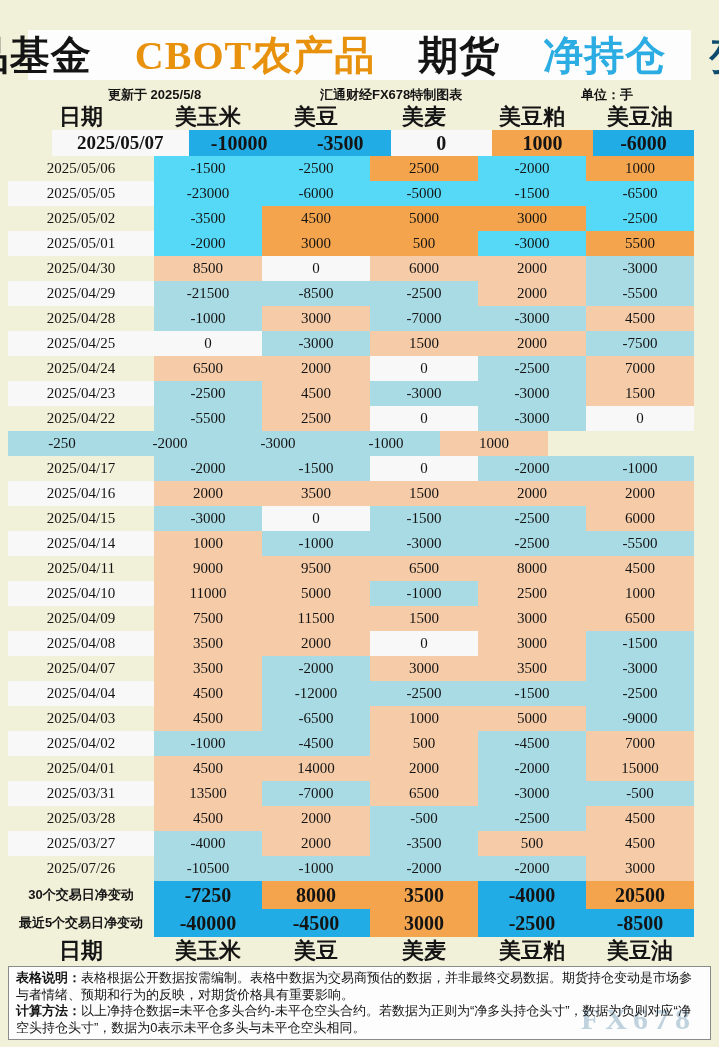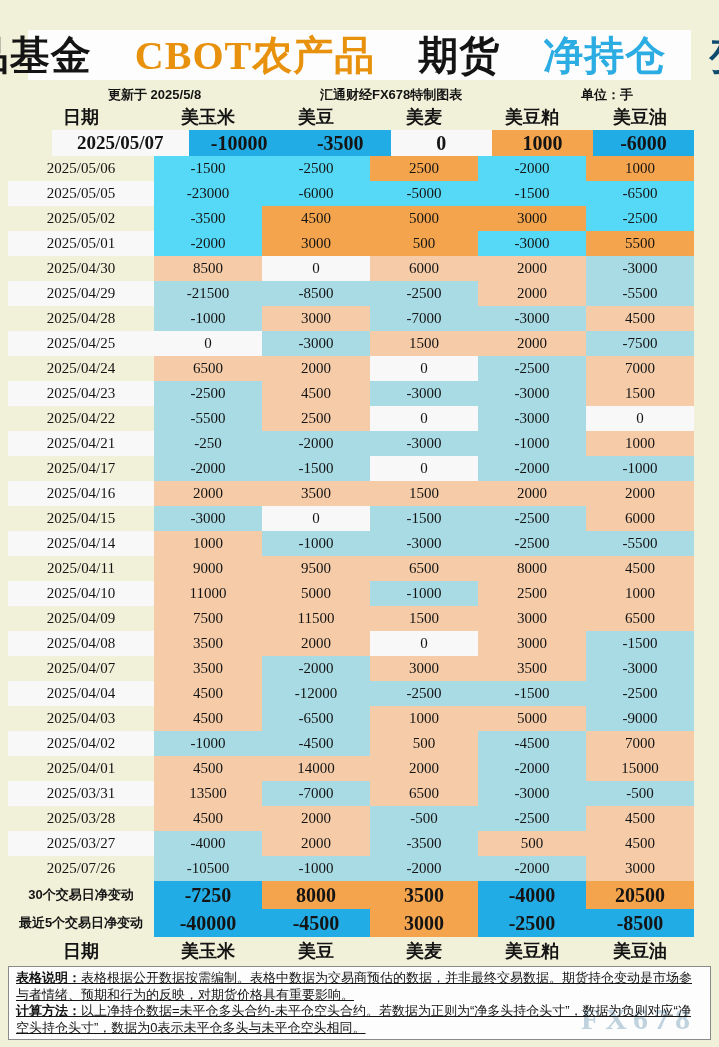--- a/index.html
+++ b/index.html
@@ -21,21 +21,21 @@
     font-family:"Liberation Serif",serif;font-weight:bold;font-size:40px;
     letter-spacing:1px;white-space:nowrap;gap:43px;
   }
   .meta-row{
     margin:6px 8px 0 8px;height:18px;display:flex;align-items:center;
     justify-content:space-between;padding:0 78px 0 100px;
     font-size:13px;font-weight:bold;
   }
   .tbl{margin-left:8px;width:686px;}
   .hdr{display:flex;height:26px;align-items:center;
-    font-family:"Liberation Serif",serif;font-weight:bold;font-size:18px;}
+    font-family:"Liberation Serif",serif;font-weight:bold;font-size:22px;}
   .hdr .hcell{width:108px;text-align:center;}
   .hdr .hdate{width:146px;text-align:center;}
   .row{display:flex;height:25px;font-family:"Liberation Serif",serif;font-size:15px;}
   .row .cell{width:108px;display:flex;align-items:center;justify-content:center;}
   .row .datec{width:146px;}
   .row.tier-primary{height:26px;font-size:20px;font-weight:bold;padding-left:44px;}
   .row.tier-primary .datec{font-size:19px;}
   .srow{display:flex;height:28px;font-family:"Liberation Serif",serif;}
   .srow .cell{width:108px;display:flex;align-items:center;justify-content:center;
     font-size:20px;font-weight:bold;}
@@ -46,21 +46,21 @@
   .alt-a{background:var(--white);}
   .alt-b{background:var(--page-bg);}
   .zero{background:var(--white);}
   .pos-primary,.pos-recent,.pos-summary{background:var(--pos-strong);}
   .neg-primary,.neg-summary{background:var(--neg-strong);}
   .neg-recent{background:var(--neg-recent);}
   .pos-normal{background:var(--pos-pale);}
   .neg-normal{background:var(--neg-pale);}
   .notes{
     margin:1px 8px 2px 8px;background:#FDFDFD;border:1px solid #8a8a8a;
-    padding:3px 7px;font-size:13px;line-height:16.5px;position:relative;text-decoration:underline;
+    padding:3px 7px;font-size:13px;line-height:16.5px;position:relative;
   }
   .notes b{font-weight:bold;}
   .watermark{
     position:absolute;right:14px;bottom:12px;
     font-family:"Liberation Serif",serif;font-size:30px;letter-spacing:6px;
     color:#BFD2DE;font-weight:bold;pointer-events:none;
   }
 </style>
 </head>
 <body>
@@ -179,21 +179,20 @@
       </div>
       <div class="row tier-normal">
         <div class="cell datec alt-b">2025/04/22</div>
         <div class="cell neg-normal">-5500</div>
         <div class="cell pos-normal">2500</div>
         <div class="cell zero">0</div>
         <div class="cell neg-normal">-3000</div>
         <div class="cell zero">0</div>
       </div>
       <div class="row tier-normal">
-        <div class="cell datec alt-a">2025/04/21</div>
         <div class="cell neg-normal">-250</div>
         <div class="cell neg-normal">-2000</div>
         <div class="cell neg-normal">-3000</div>
         <div class="cell neg-normal">-1000</div>
         <div class="cell pos-normal">1000</div>
       </div>
       <div class="row tier-normal">
         <div class="cell datec alt-b">2025/04/17</div>
         <div class="cell neg-normal">-2000</div>
         <div class="cell neg-normal">-1500</div>

